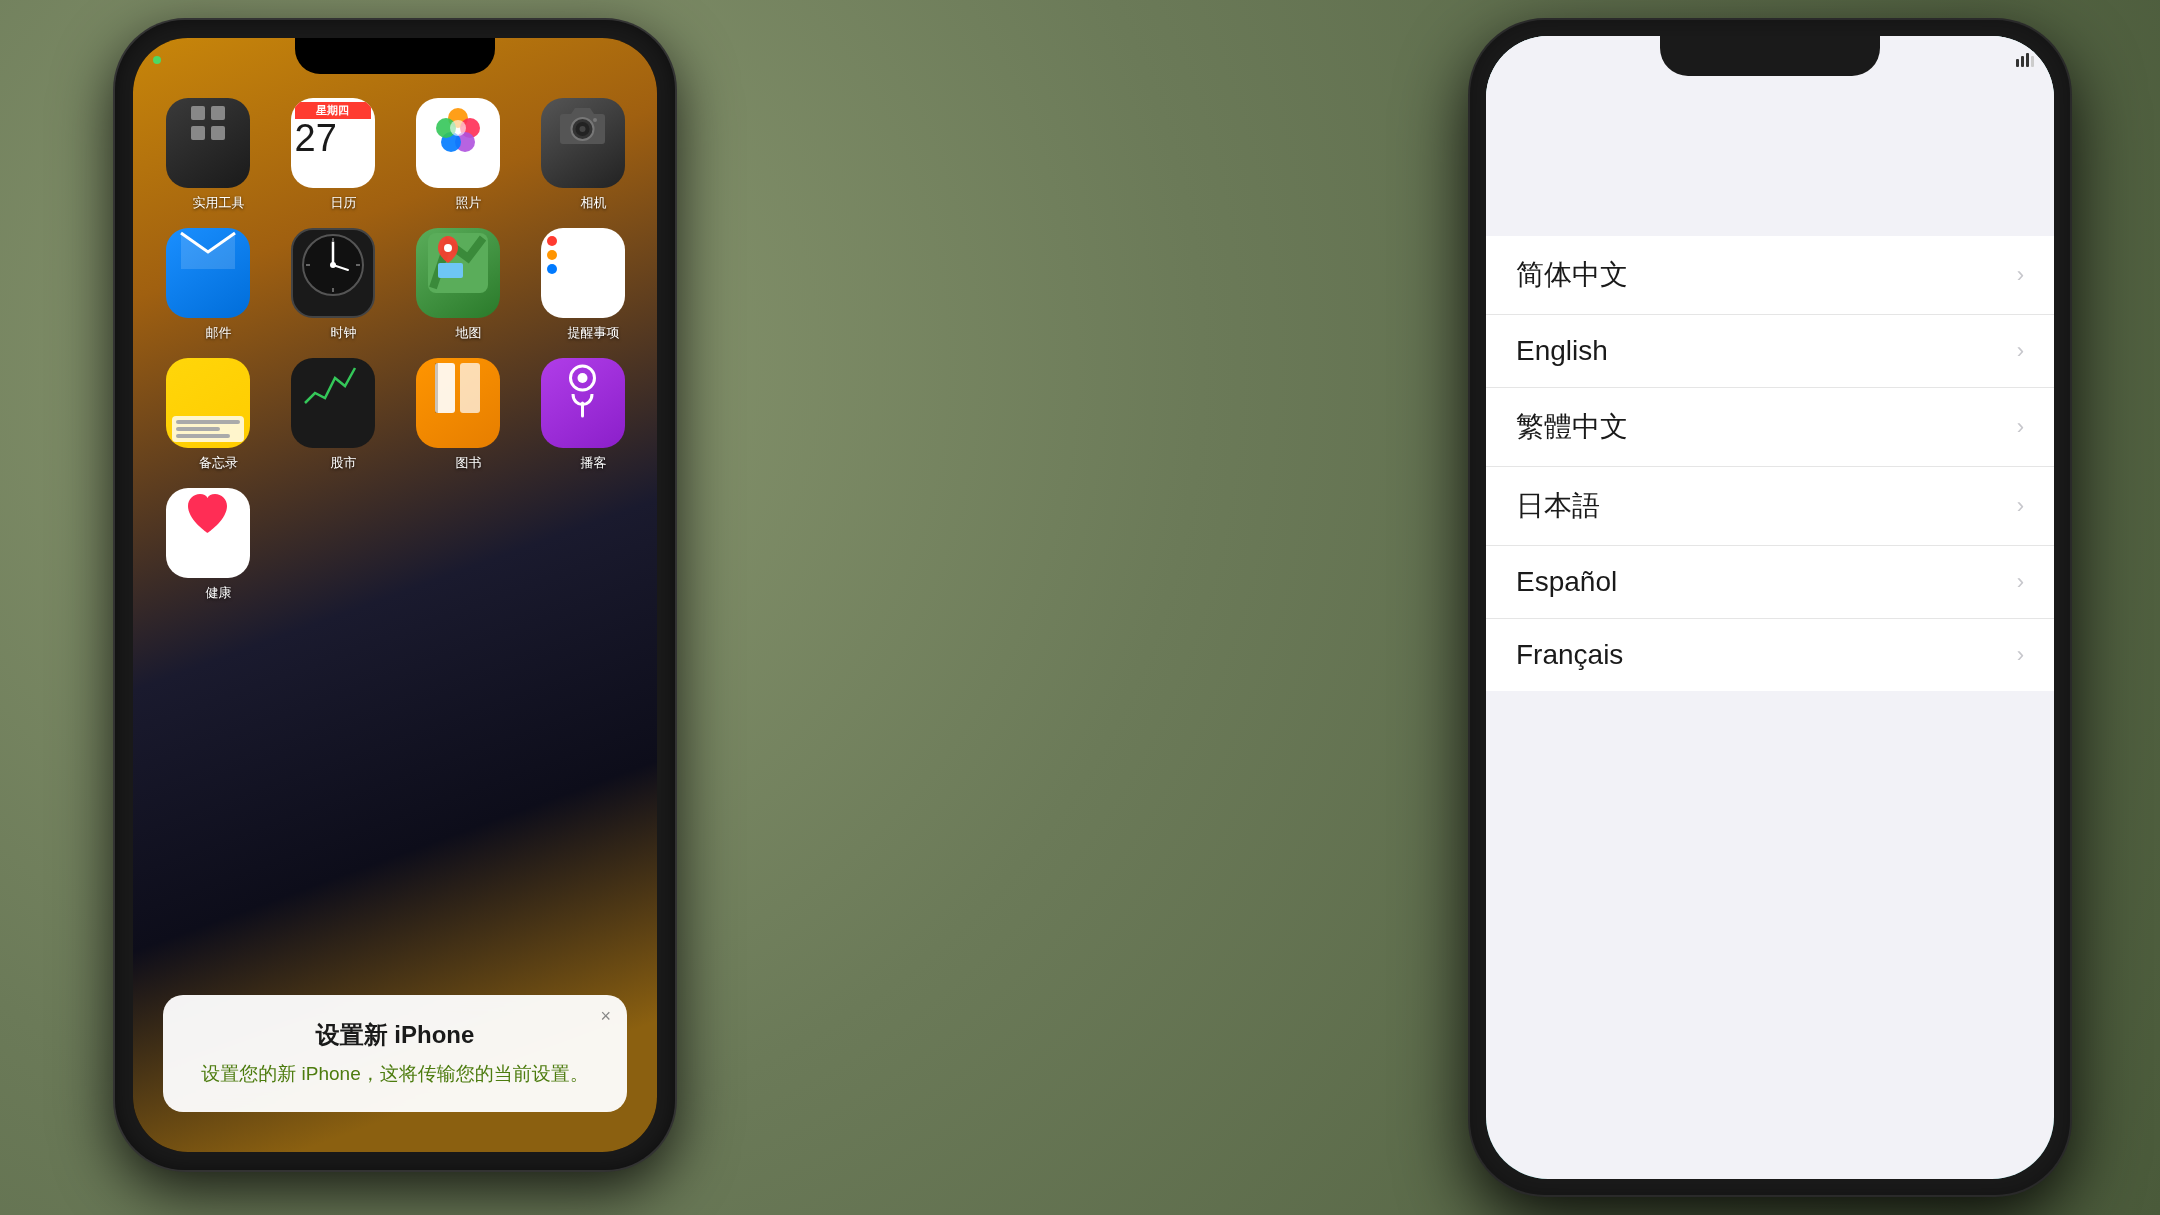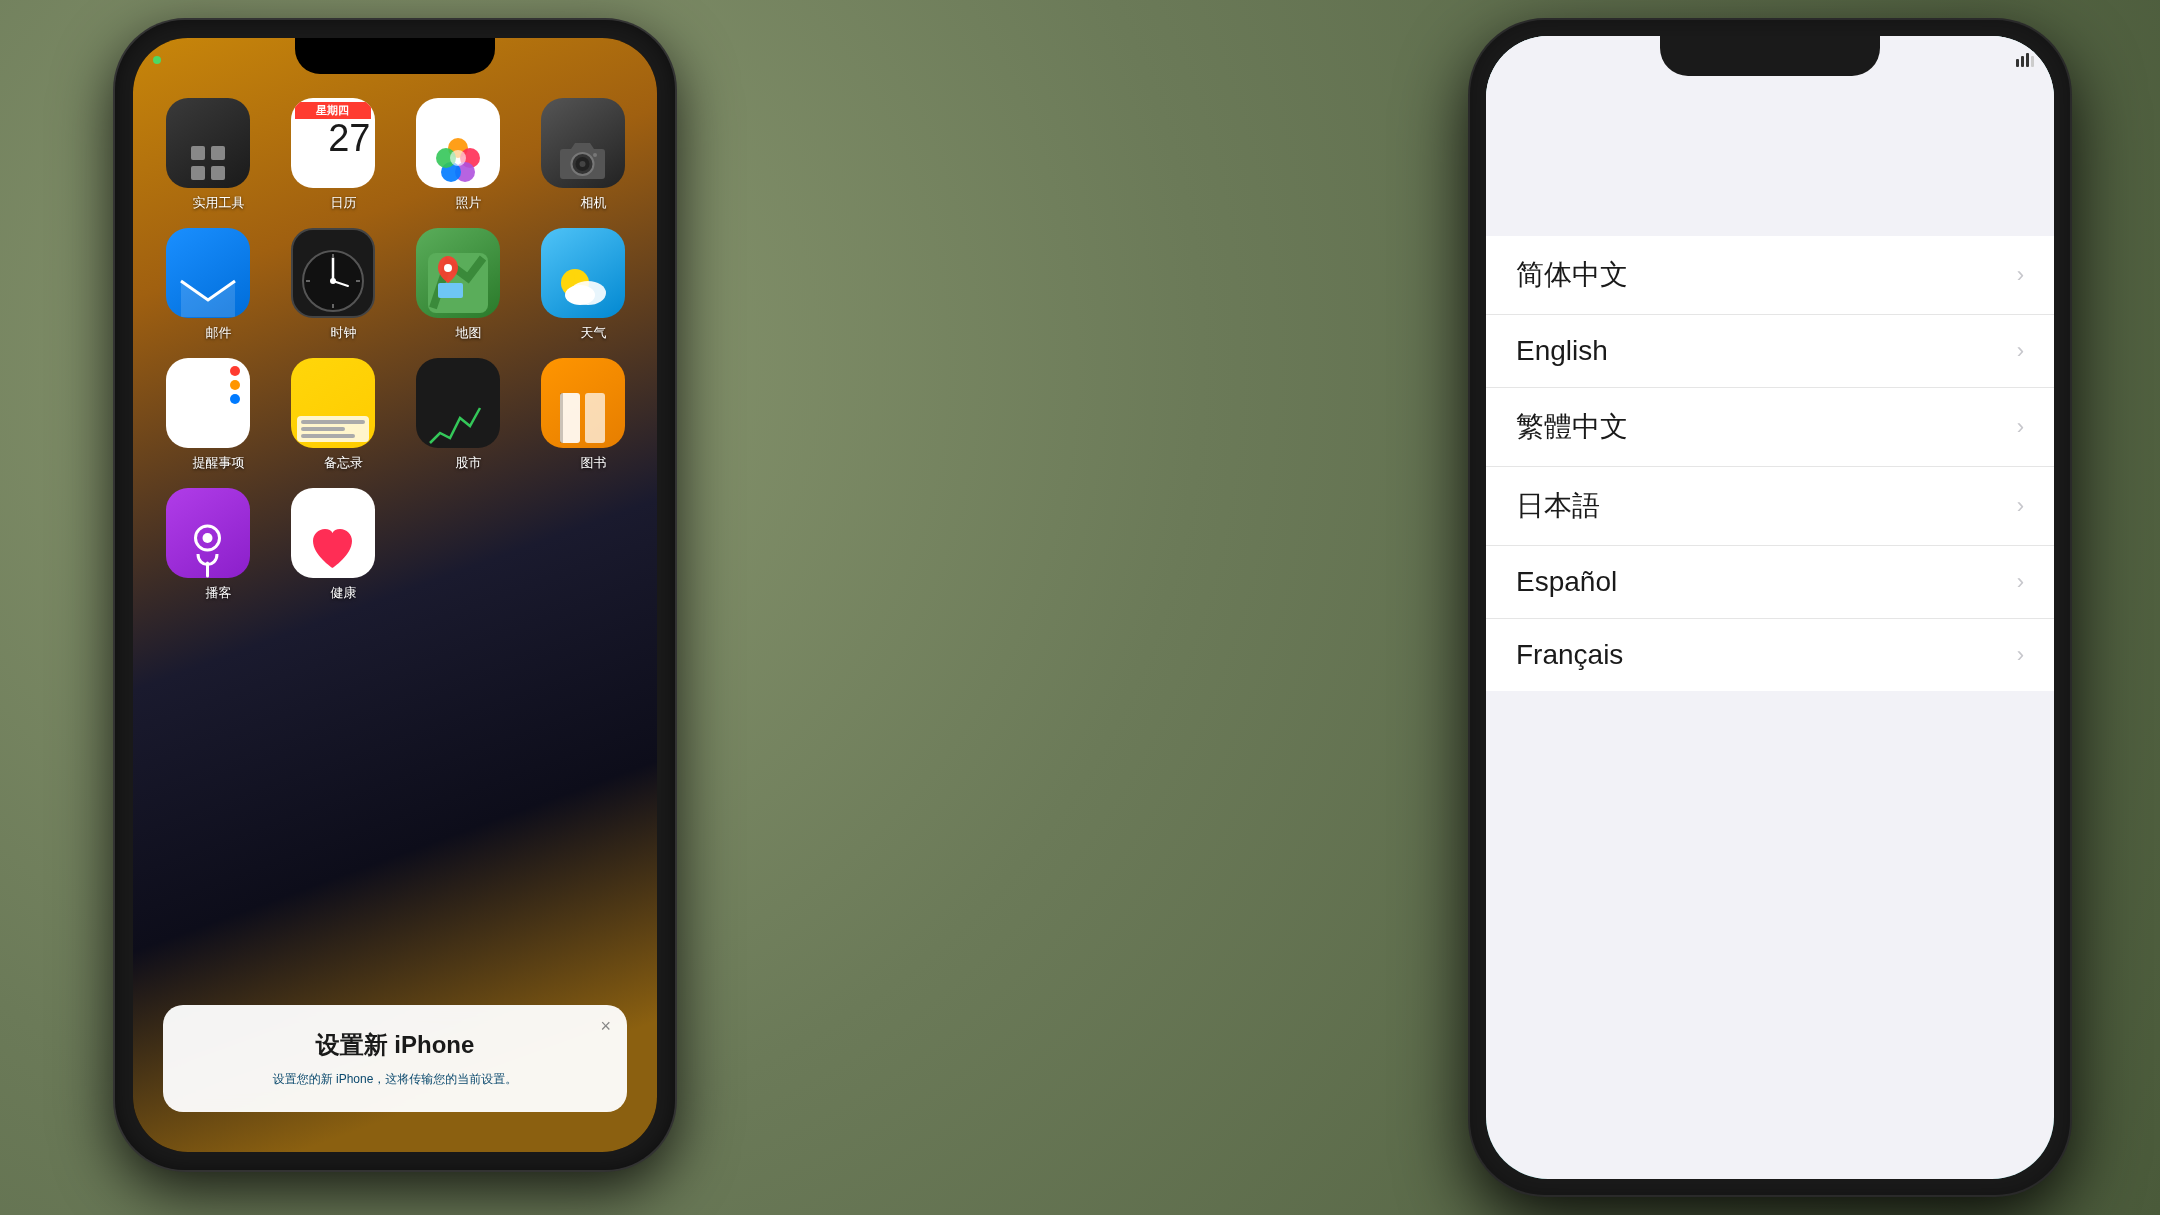--- a/index.html
+++ b/index.html
@@ -128,21 +128,21 @@
       flex-direction: column;
       align-items: center;
       gap: 6px;
     }
 
     .app-icon {
       width: 84px;
       height: 90px;
       border-radius: 22px;
       display: flex;
-      align-items: flex-end;
+      align-items: flex-start;
       justify-content: center;
       font-size: 42px;
       position: relative;
       overflow: hidden;
     }
 
     .app-label {
       color: white;
       font-size: 13px;
       text-align: center;
@@ -278,22 +278,22 @@
 
     .modal-title {
       font-size: 24px;
       font-weight: 600;
       color: #1a1a1a;
       text-align: center;
       margin-bottom: 10px;
     }
 
     .modal-subtitle {
-      font-size: 12px;
-      color: #0c4a6e;
+      font-size: 19px;
+      color: #4d7c0f;
       text-align: center;
       line-height: 1.4;
     }
 
     
     .iphone-right {
       position: absolute;
       right: 60px;
       top: 0;
       width: 660px;
@@ -516,31 +516,20 @@
                 <rect x="5" y="5" width="60" height="60" rx="8" fill="#5aad5a"></rect>
                 <path d="M10 60 L25 15 L45 30 L60 10" stroke="#3a8a3a" stroke-width="8" fill="none"></path>
                 <rect x="15" y="35" width="25" height="15" rx="2" fill="#6ec6f5"></rect>
                 <path d="M35 20 C35 28 25 35 25 35 C25 35 15 28 15 20 C15 13 19.5 8 25 8 C30.5 8 35 13 35 20Z" fill="#ff3b30" opacity="0.9"></path>
                 <circle cx="25" cy="20" r="4" fill="white"></circle>
               </svg>
             </div>
             <span class="app-label">地图</span>
           </div>
 
-          <div class="app-icon-wrap">
-            <div class="app-icon app-weather">
-              <svg width="65" height="65" viewBox="0 0 65 65" fill="none">
-                <circle cx="25" cy="30" r="14" fill="#ffd60a"></circle>
-                <ellipse cx="38" cy="40" rx="18" ry="12" fill="white" opacity="0.9"></ellipse>
-                <ellipse cx="30" cy="42" rx="15" ry="10" fill="white"></ellipse>
-                <circle cx="20" cy="25" r="5" fill="#ffd60a" opacity="0.6"></circle>
-              </svg>
-            </div>
-            <span class="app-label">天气</span>
-          </div>
 
           <div class="app-icon-wrap">
             <div class="app-icon app-reminders" style="background:white; flex-direction:column; justify-content:flex-start; padding:8px 6px; gap:4px;">
               <div style="display:flex;align-items:center;gap:4px;">
                 <div style="width:10px;height:10px;border-radius:50%;background:#ff3b30;"></div>
                 <div style="height:6px;background:#ddd;flex:1;border-radius:3px;"></div>
               </div>
               <div style="display:flex;align-items:center;gap:4px;">
                 <div style="width:10px;height:10px;border-radius:50%;background:#ff9500;"></div>
                 <div style="height:6px;background:#ddd;flex:1;border-radius:3px;"></div>

